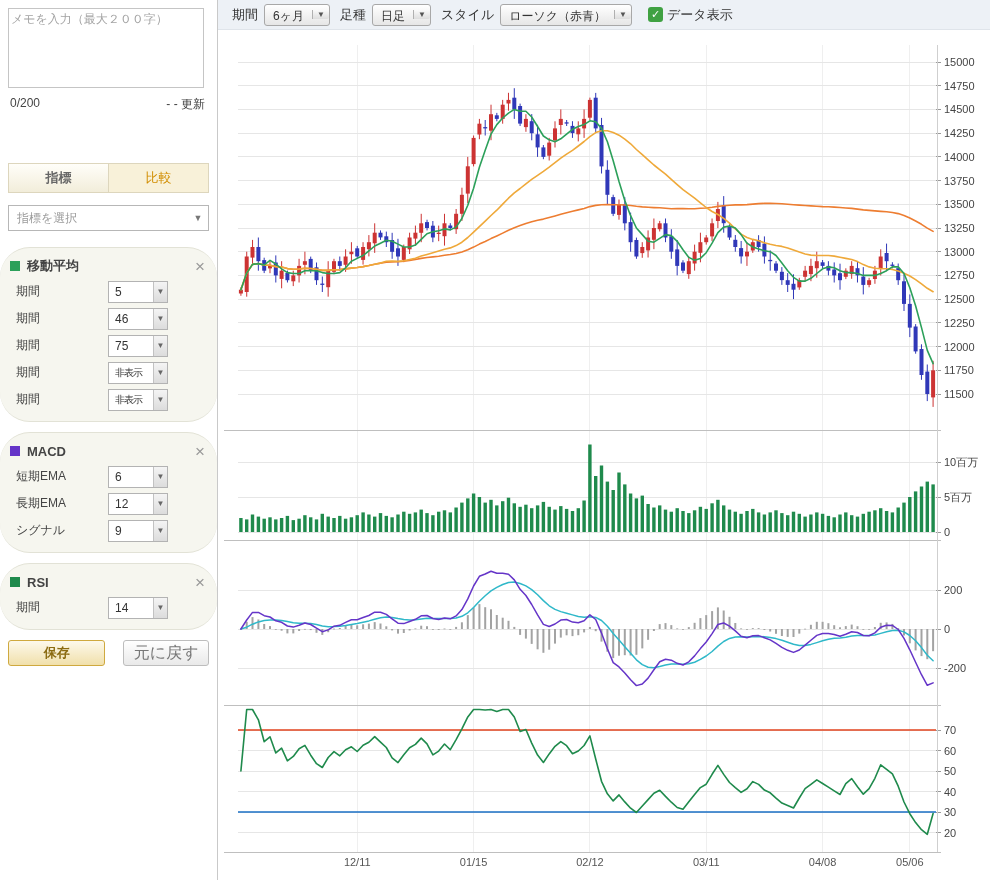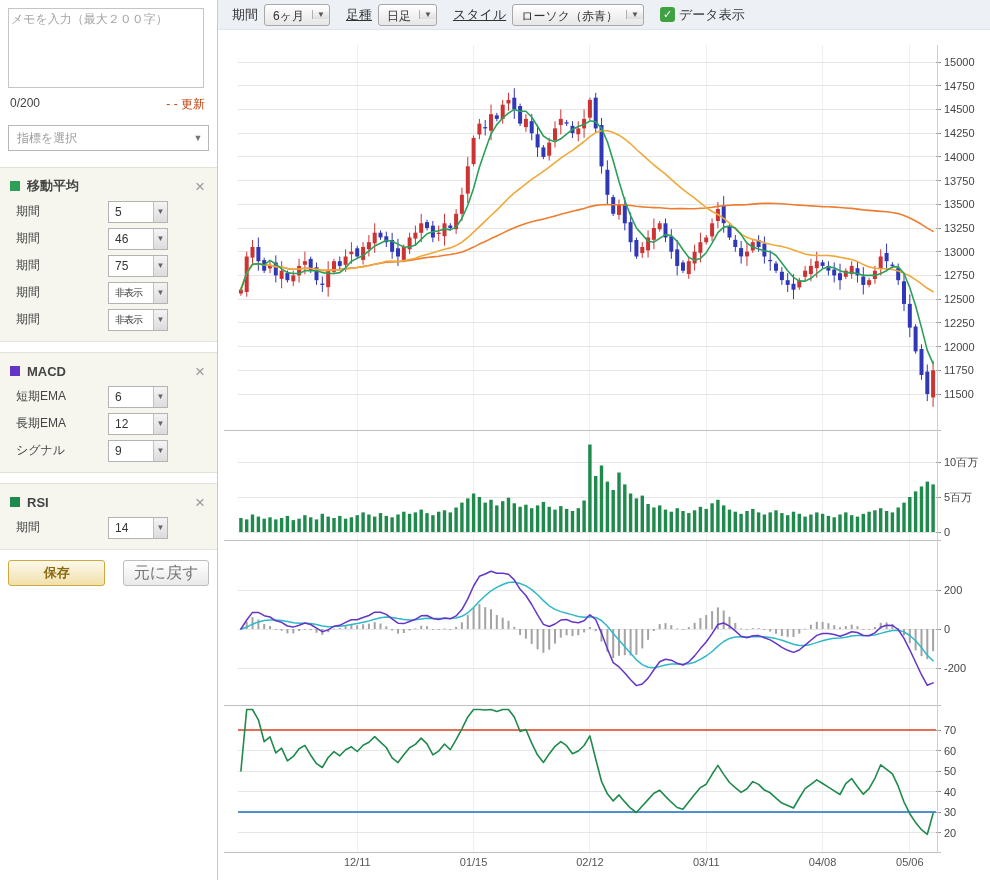--- a/index.html
+++ b/index.html
@@ -5,31 +5,31 @@
   html,body{margin:0;padding:0;}
   body{width:990px;height:880px;position:relative;background:#fff;overflow:hidden;
        font-family:"Liberation Sans","DejaVu Sans",sans-serif;}
   
   .sidebar{position:absolute;left:0;top:0;width:218px;height:880px;box-sizing:border-box;
            border-right:1px solid #c9c9c9;background:#fff;}
   .memo{display:block;margin:8px;width:196px;height:80px;box-sizing:border-box;border:1px solid #c5c5c5;
         resize:none;font-size:12px;color:#333;font-family:inherit;}
   .memo::placeholder{color:#a3a3a3;}
   .counter-row{display:flex;justify-content:space-between;margin:2px 12px 0 10px;font-size:12px;color:#444;gap:22px;}
-  .update-text{color:#c2410c;cursor:pointer;}
+  .update-text{color:#404040;cursor:pointer;}
   .tabs{display:flex;margin:50px 8px 0 8px;border:1px solid #ddd6bd;height:30px;box-sizing:border-box;}
   .tab{flex:1;display:flex;align-items:center;justify-content:center;font-size:13px;cursor:pointer;}
   .tab.active{background:linear-gradient(#fffef9,#f2edda);color:#666;font-weight:bold;}
   .tab.inactive{background:#f8f1d9;color:#d18d00;border-left:1px solid #ddd6bd;}
   .select-box{display:flex;align-items:center;margin:12px 8px 11px 8px;height:24px;border:1px solid #b7b7b7;background:#fff;cursor:pointer;}
   .select-box .ph{flex:1;padding:0 8px;font-size:12px;color:#9a9a9a;}
   .select-box .car{width:20px;color:#777;font-size:9px;text-align:center;}
   #indicator-groups{margin-top:16px;}
   .group{background:#f6f6ef;border-top:1px solid #e2e2d6;border-bottom:1px solid #e2e2d6;
-         margin-bottom:10px;padding:6px 8px 8px 10px;}
+         margin-bottom:10px;padding:6px 8px 8px 10px;border-radius:30px;}
   .ghead{display:flex;align-items:center;height:24px;}
   .swatch{width:10px;height:10px;margin-right:7px;}
   .gname{flex:1;font-size:13px;font-weight:bold;color:#444;}
   .gclose{color:#999;font-size:17px;line-height:1;cursor:pointer;padding:0 4px;}
   .grow{display:flex;align-items:center;height:27px;}
   .grow .rlabel{width:92px;font-size:12px;color:#444;padding-left:6px;}
   .mini-select{display:flex;width:58px;height:20px;border:1px solid #b3b3b3;background:#fff;
                align-items:stretch;cursor:pointer;box-sizing:content-box;}
   .mini-select .v{flex:1;font-size:12px;color:#333;padding:3px 0 0 6px;white-space:nowrap;overflow:hidden;}
   .mini-select .v.small{font-size:10px;padding-left:6px;letter-spacing:-1px;}
@@ -37,21 +37,21 @@
                     font-size:8px;color:#666;display:flex;align-items:center;justify-content:center;}
   .btn-row{display:flex;gap:18px;margin:4px 8px;}
   .btn{height:26px;border-radius:3px;font-size:13px;display:flex;align-items:center;justify-content:center;
        cursor:pointer;box-sizing:border-box;}
   .btn.save{width:100px;border:1px solid #cfa93f;background:linear-gradient(#fdf9ec,#f1e0ab);color:#8a6a10;font-weight:bold;}
   .btn.reset{width:88px;border:1px solid #bdbdbd;background:linear-gradient(#fff,#e9e9e9);color:#777;font-size:16px;}
   
   .toolbar{position:absolute;left:218px;top:0;width:772px;height:30px;background:#edf1f6;
            border-bottom:1px solid #dfe4ea;display:flex;align-items:center;box-sizing:border-box;padding-left:10px;}
   .tlabel{font-size:13px;color:#333;margin:0 6px 0 4px;}
-  .tlabel.gap{margin-left:16px;text-decoration:underline;}
+  .tlabel.gap{margin-left:10px;}
   .dd{display:flex;border:1px solid #a8a8a8;border-radius:3px;background:linear-gradient(#fff,#e6e6e6);
       height:20px;align-items:center;cursor:pointer;}
   .dd .val{font-size:12px;color:#333;padding:3px 8px 0 8px;white-space:nowrap;}
   .dd .arrow{width:16px;border-left:1px solid #b0b0b0;background:linear-gradient(#fafafa,#ddd);
              font-size:8px;color:#555;display:flex;align-items:center;justify-content:center;border-radius:0 2px 2px 0;}
   .chkbox{width:15px;height:15px;background:#3fa142;border-radius:3px;color:#fff;font-size:11px;font-weight:bold;
           display:flex;align-items:center;justify-content:center;margin-left:16px;cursor:pointer;}
   
   #chart-wrap{position:absolute;left:224px;top:30px;width:772px;height:850px;background:#fff;}
   #chart-svg text{font-family:"Liberation Sans","DejaVu Sans",sans-serif;}
@@ -59,20 +59,24 @@
 </head>
 <body>
 
 <div class="sidebar">
   <textarea class="memo" placeholder="メモを入力（最大２００字）" style=""></textarea>
   <div class="counter-row">
     <span>0/200</span>
     <span class="update-text">- - 更新</span>
   </div>
 
+  <div class="tabs">
+    <div class="tab active">指標</div>
+    <div class="tab inactive">比較</div>
+  </div>
 
   <div class="select-box">
     <span class="ph">指標を選択</span>
     <span class="car">▼</span>
   </div>
 
   <div id="indicator-groups">
       <div class="group">
         <div class="ghead">
           <span class="swatch" style="background: rgb(44, 160, 90);"></span>

